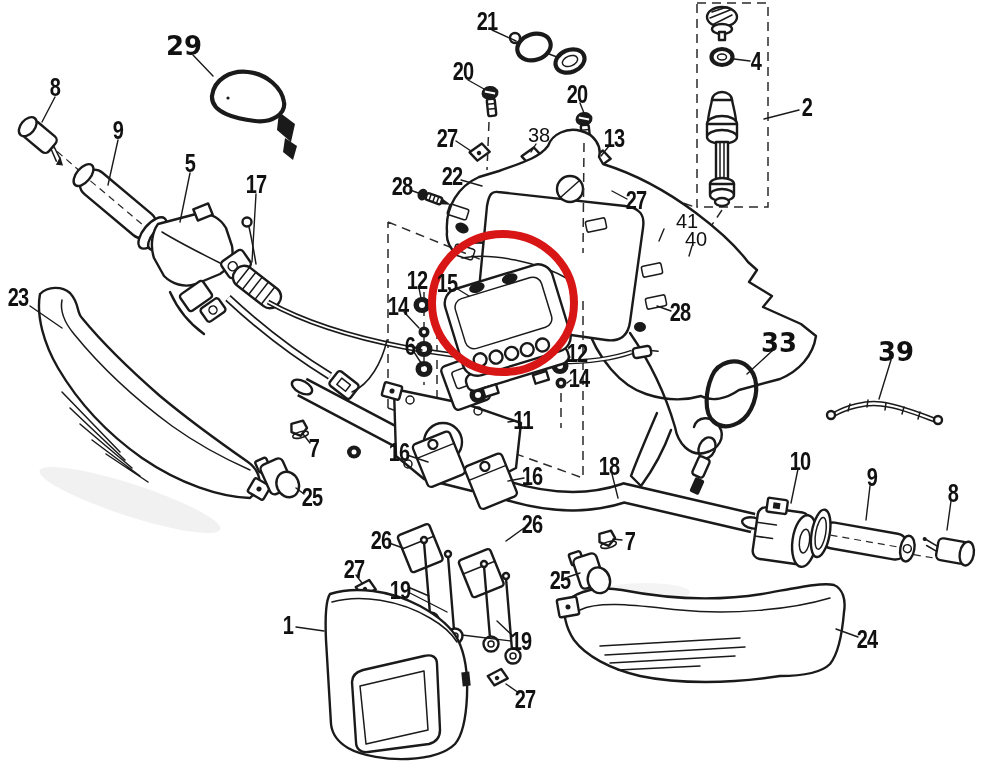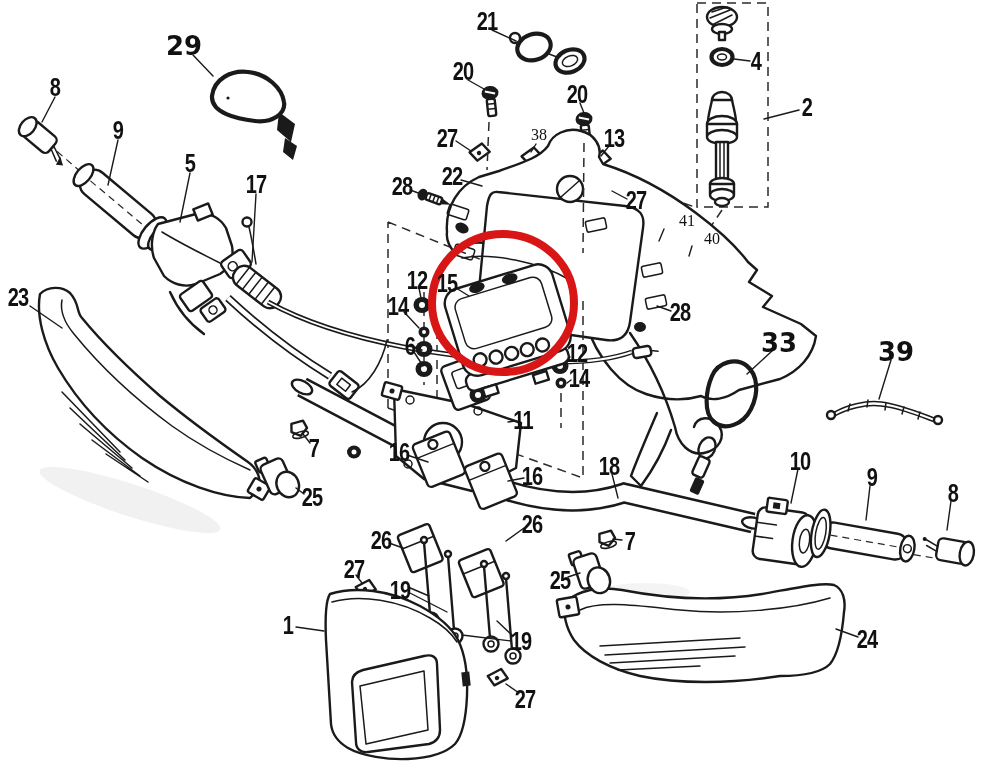--- a/index.html
+++ b/index.html
@@ -5,21 +5,21 @@
   html,body{margin:0;padding:0;background:#fff;}
   .stage{position:relative;width:985px;height:770px;background:#fff;overflow:hidden;
          font-family:"Liberation Sans",sans-serif;}
   .stage svg{position:absolute;left:0;top:0;}
   .label-layer{position:absolute;left:0;top:0;width:985px;height:770px;pointer-events:none;}
   .lbl{position:absolute;transform:translate(-50%,-50%) scaleX(.8);
        font-family:"Liberation Sans",sans-serif;font-weight:700;font-size:25px;
        color:#111;letter-spacing:-1px;white-space:nowrap;line-height:1;}
   .lbl.big{font-family:"DejaVu Sans",sans-serif;font-size:27px;letter-spacing:0;
        transform:translate(-50%,-50%) scaleX(.96);}
-  .lbl.plain{font-family:Liberation Serif, serif;font-weight:400;font-size:16px;
+  .lbl.plain{font-family:Liberation Sans, sans-serif;font-weight:400;font-size:20px;
        letter-spacing:0;transform:translate(-50%,-50%);}
   .ln{fill:none;stroke:#1a1a1a;stroke-width:2.4;stroke-linecap:round;stroke-linejoin:round;}
   .ln2{fill:none;stroke:#1a1a1a;stroke-width:1.5;stroke-linecap:round;stroke-linejoin:round;}
   .thick{stroke-width:4.2;}
   .fw{fill:#fff;stroke:#1a1a1a;stroke-width:2.4;stroke-linecap:round;stroke-linejoin:round;}
   .fd{fill:#1a1a1a;stroke:none;}
   .dash{fill:none;stroke:#2a2a2a;stroke-width:1.5;stroke-dasharray:9 6;}
   .dashT{fill:none;stroke:#2a2a2a;stroke-width:1.2;stroke-dasharray:7 5;}
   .ldr{fill:none;stroke:#1a1a1a;stroke-width:1.4;stroke-linecap:round;}
   .barO{fill:none;stroke:#1a1a1a;stroke-width:21;}
@@ -456,21 +456,21 @@
       <div class="lbl" style="left: 577px; top: 94px;">20</div>
       <div class="lbl" style="left: 447px; top: 138px;">27</div>
       <div class="lbl plain" style="left: 539px; top: 135px;">38</div>
       <div class="lbl" style="left: 614px; top: 138px;">13</div>
       <div class="lbl" style="left: 452px; top: 176px;">22</div>
       <div class="lbl" style="left: 402px; top: 186px;">28</div>
       <div class="lbl" style="left: 636px; top: 200px;">27</div>
       <div class="lbl" style="left: 756px; top: 61px;">4</div>
       <div class="lbl" style="left: 807px; top: 107px;">2</div>
       <div class="lbl plain" style="left: 667px; top: 221px; margin-left: 20px;">41</div>
-      <div class="lbl plain" style="left: 696px; top: 239px; margin-left: 16px;">40</div>
+      <div class="lbl plain" style="left: 696px; top: 239px;">40</div>
       <div class="lbl" style="left: 417px; top: 280px;">12</div>
       <div class="lbl" style="left: 398px; top: 306px;">14</div>
       <div class="lbl" style="left: 447px; top: 283px;">15</div>
       <div class="lbl" style="left: 410px; top: 346px;">6</div>
       <div class="lbl" style="left: 577px; top: 353px;">12</div>
       <div class="lbl" style="left: 579px; top: 378px;">14</div>
       <div class="lbl" style="left: 680px; top: 312px;">28</div>
       <div class="lbl big" style="left: 779px; top: 342px;">33</div>
       <div class="lbl big" style="left: 896px; top: 351px;">39</div>
       <div class="lbl" style="left: 523px; top: 420px;">11</div>

